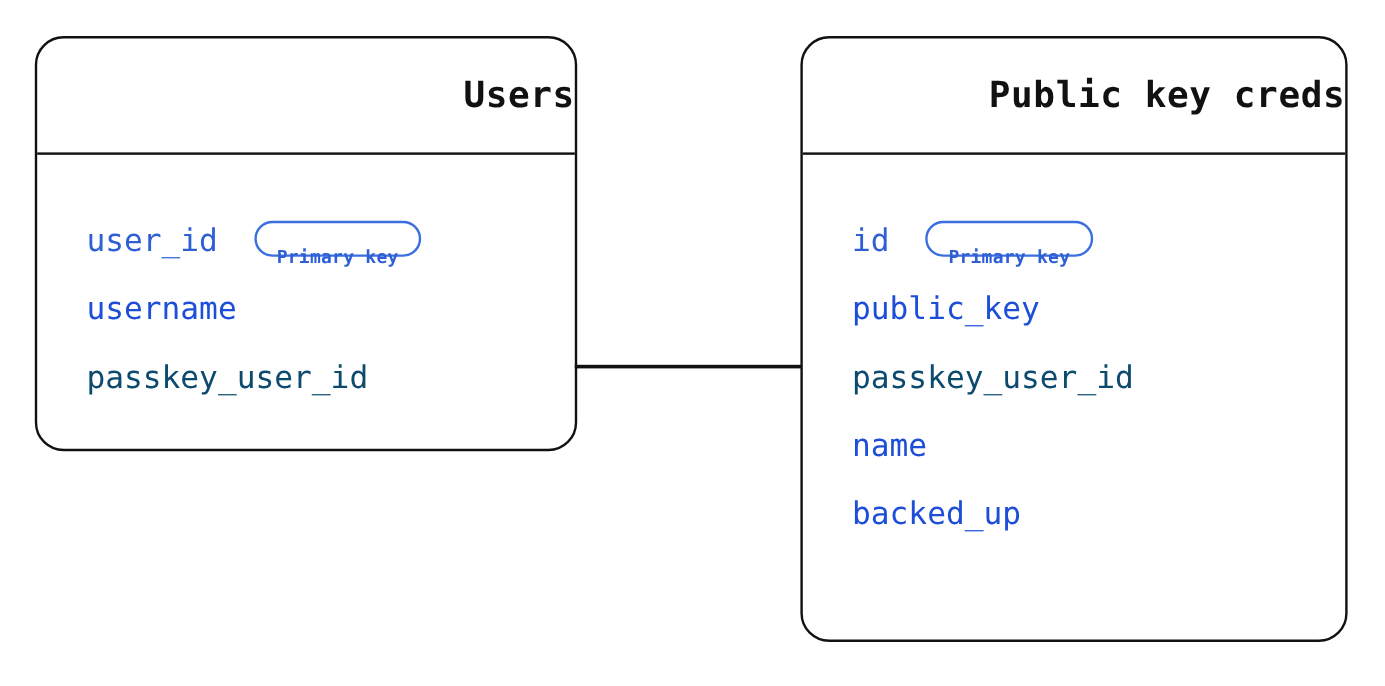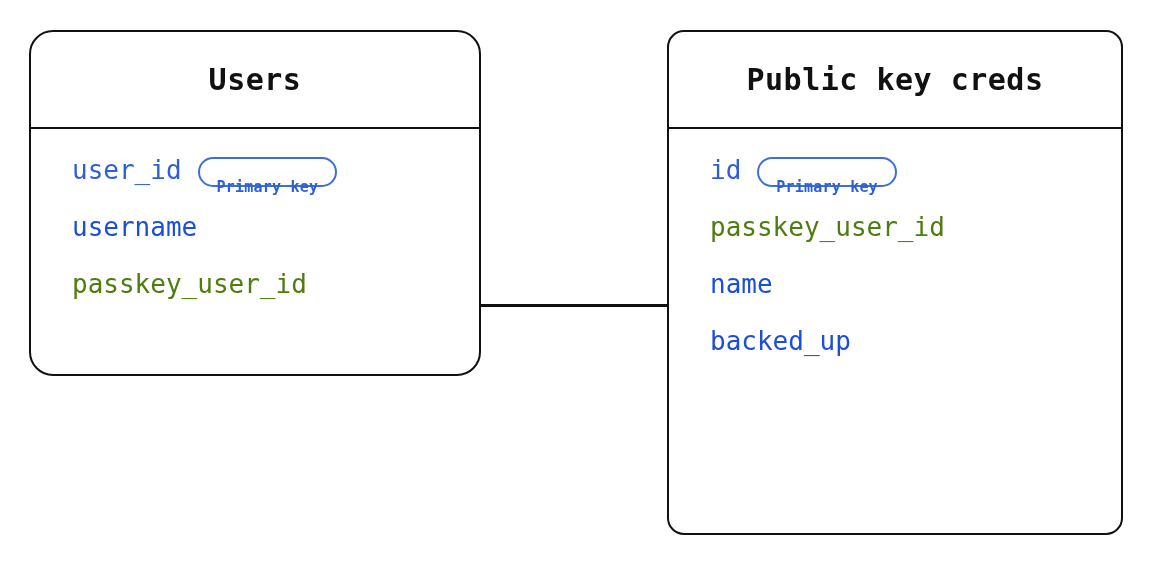--- a/index.html
+++ b/index.html
@@ -37,29 +37,28 @@
     top: 30px;
     width: 452px;
     height: 346px;
   }
 
   #entity-pkcreds {
     left: 667px;
     top: 30px;
     width: 456px;
     height: 505px;
-    border-radius: 17px;
   }
 
   .entity-header {
     flex: 0 0 auto;
     height: 95px;
     display: flex;
     align-items: center;
-    justify-content: center;
+    justify-content: flex-end;
     border-bottom: 2px solid #111111;
   }
 
   .entity-title {
     font-family: "DejaVu Sans Mono", "Liberation Mono", monospace;
     font-weight: 700;
     font-size: 30px;
     letter-spacing: 0.5px;
     color: #111111;
     white-space: nowrap;
@@ -68,34 +67,35 @@
   .entity-fields {
     flex: 1 1 auto;
     padding: 28px 0 0 0;
     display: flex;
     flex-direction: column;
   }
 
   .field-row {
     height: 57px;
     display: flex;
-    align-items: flex-start;
+    align-items: flex-end;
     padding-left: 41px;
     box-sizing: border-box;
+    gap: 14px;
   }
 
   .field-name {
     font-family: "DejaVu Sans Mono", "Liberation Mono", monospace;
     font-size: 26px;
     line-height: 1;
     color: #1d1d1d;
     white-space: nowrap;
   }
   .field-name.is-pk   { color: #2f5fd4; }
-  .field-name.is-fk   { color: #4d7c0f; }
+  .field-name.is-fk   { color: #0c4a6e; }
   .field-name.is-plain{ color: #1d4ed8; }
 
   
   .pk-badge {
     margin-left: 16px;
     display: inline-flex;
     align-items: center;
     justify-content: center;
     height: 30px;
     padding: 0 17px;
@@ -162,20 +162,23 @@
     </div>
     <div class="entity-fields">
 
       <div class="field-row">
         <span class="field-name is-pk">id</span>
         <span class="pk-badge">
           <span class="pk-badge-label">Primary key</span>
         </span>
       </div>
 
+      <div class="field-row">
+        <span class="field-name is-plain">public_key</span>
+      </div>
 
       <div class="field-row">
         <span class="field-name is-fk">passkey_user_id</span>
       </div>
 
       <div class="field-row">
         <span class="field-name is-plain">name</span>
       </div>
 
       <div class="field-row">

